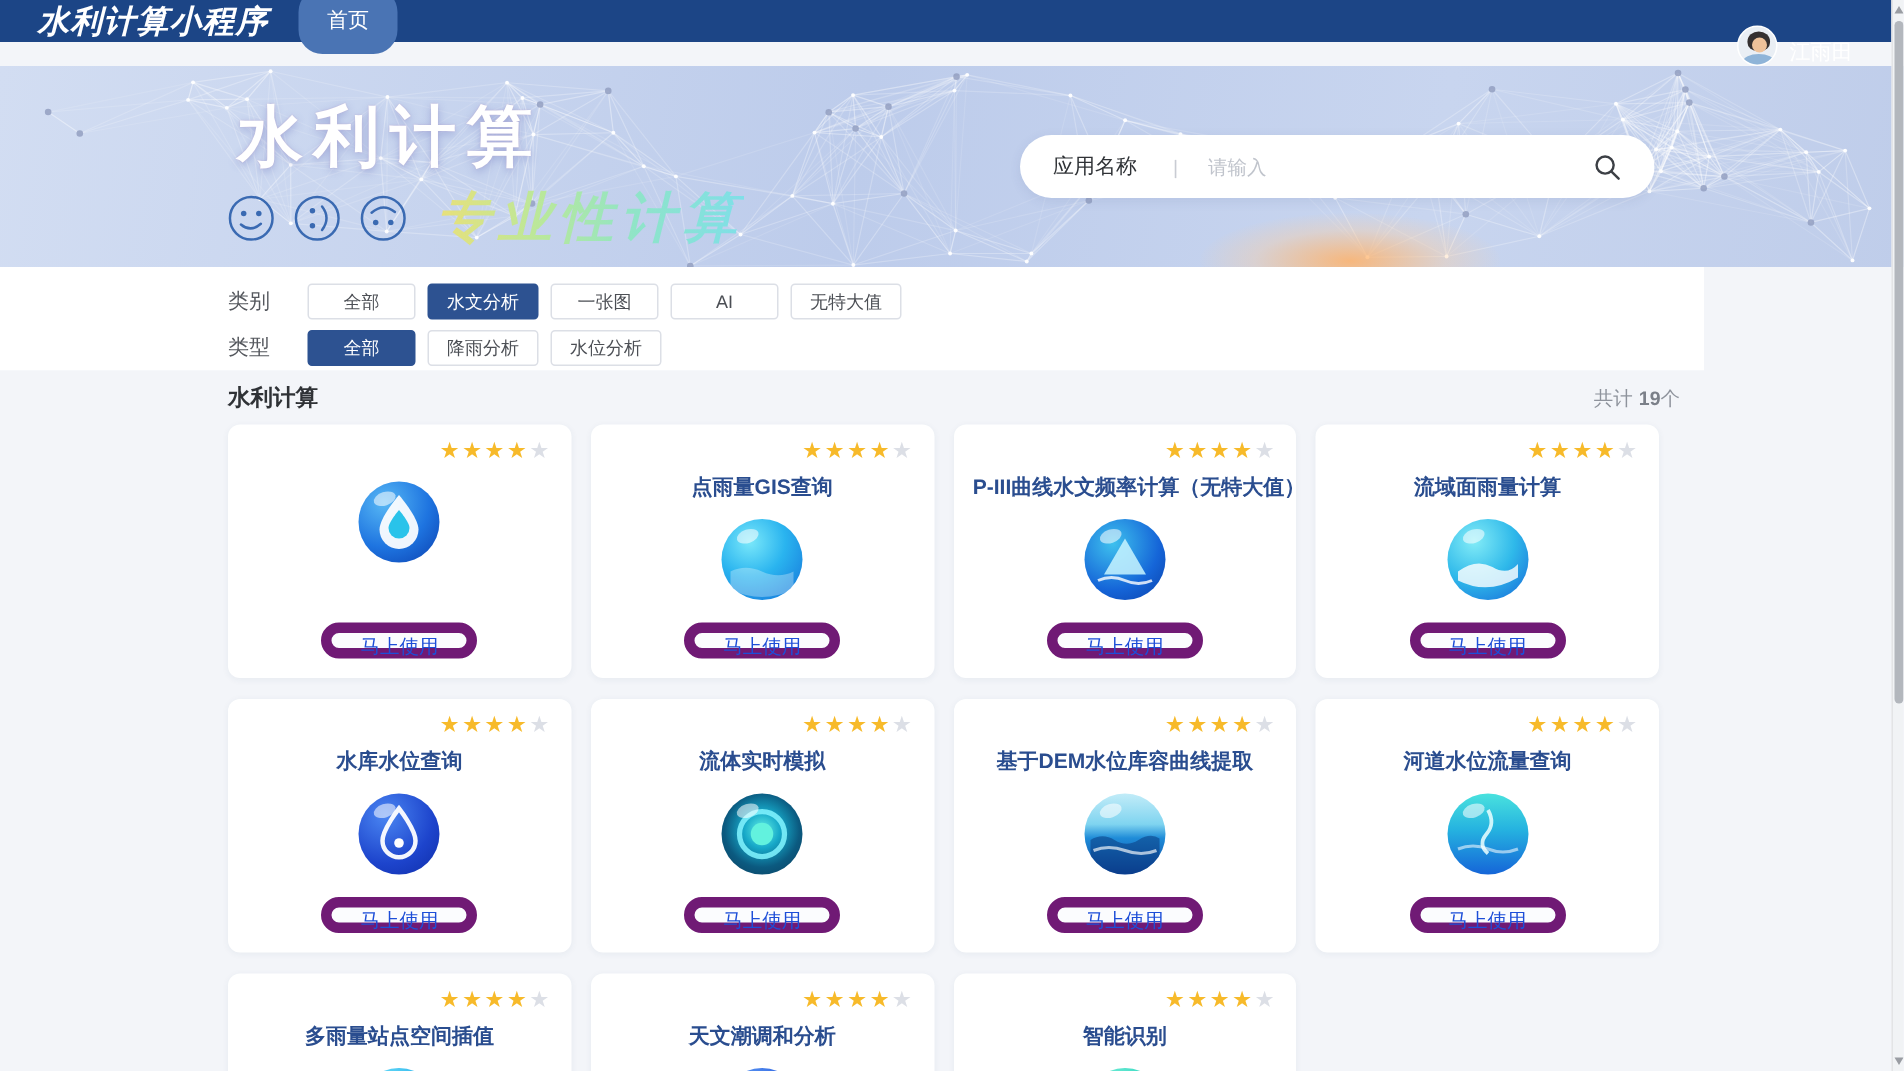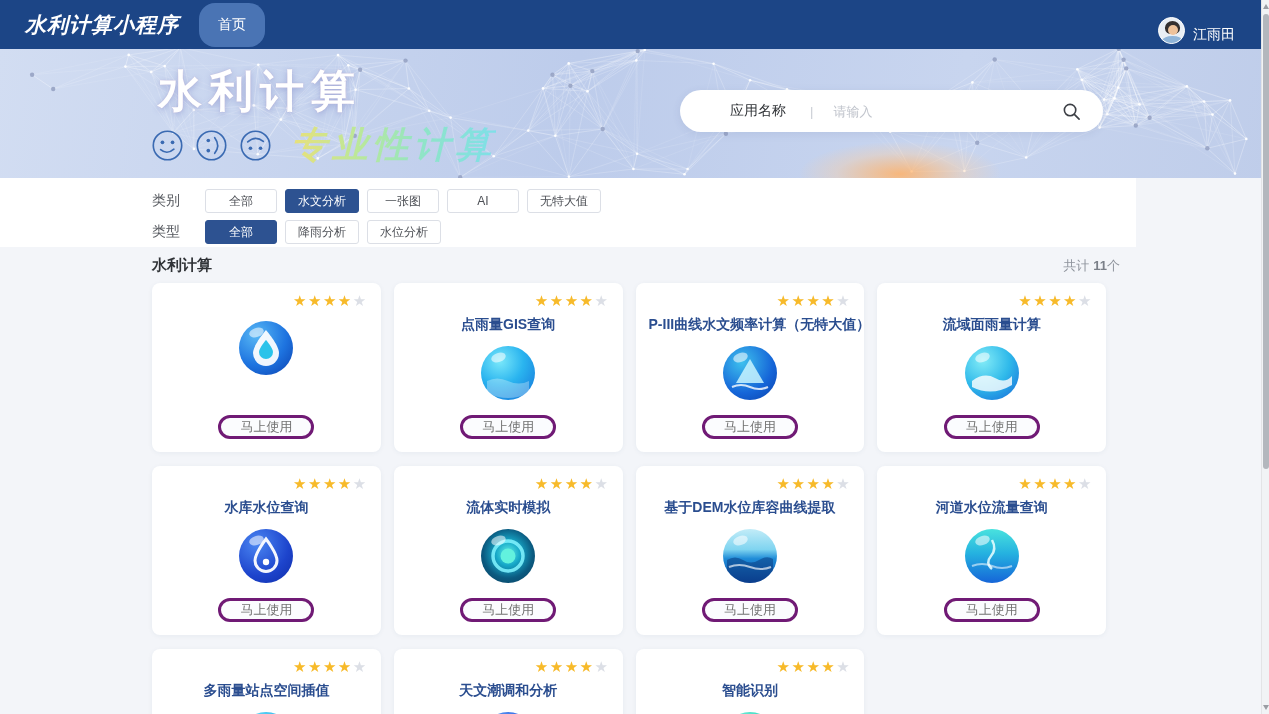--- a/index.html
+++ b/index.html
@@ -1,20 +1,20 @@
 <!DOCTYPE html>
 <html><head>
 <meta charset="utf-8">
 <style>
   * { margin:0; padding:0; box-sizing:border-box; }
   html,body { width:1269px; height:714px; overflow:hidden; }
   body { font-family:"Liberation Sans","DejaVu Sans",sans-serif; background:#f3f5f9; position:relative; }
 
   
-  .navbar { position:absolute; left:0; top:0; width:1261px; height:49px; background:#1c4586; display:flex; align-items:center; z-index:30; }
+  .navbar { position:absolute; left:0; top:0; width:1261px; height:28px; background:#1c4586; display:flex; align-items:center; z-index:30; }
   .logo { color:#fff; font-weight:900; font-style:italic; font-size:21px; letter-spacing:1px; margin-left:25px; }
   .nav-tab { margin-left:20px; height:44px; padding:0 19px; display:flex; align-items:center; color:#fff; font-size:14px; cursor:pointer; }
   .nav-tab.active { background:#4a74b4;border-radius:16px; }
   .nav-user { position:absolute; right:26px; top:0; height:44px; display:flex; align-items:flex-end; gap:8px; cursor:pointer; }
   .avatar { width:27px; height:27px; border-radius:50%; background:#e9eef4; position:relative; overflow:hidden; border:1px solid #fff; }
   .avatar .hair { position:absolute; left:6px; top:3px; width:15px; height:13px; background:#343030; border-radius:50% 50% 42% 42%; }
   .avatar .face { position:absolute; left:8.5px; top:7px; width:10px; height:10px; background:#eec29a; border-radius:50%; }
   .avatar .shirt { position:absolute; left:3px; bottom:-3px; width:21px; height:10px; background:#8fb4d8; border-radius:50% 50% 0 0; }
   .nav-user .uname { color:#fff; font-size:14px; }
 
@@ -26,21 +26,21 @@
   .hero-title { position:absolute; left:158px; top:18px; font-size:44px; font-weight:900; color:#fff; letter-spacing:7px;
                 text-shadow:0 0 1px #b9a8d0, 0 2px 6px rgba(110,120,190,.45); }
   .hero-subrow { position:absolute; left:151px; top:77px; display:flex; align-items:center; gap:11px; }
   .emoticon { width:33px; height:33px; }
   .hero-subtitle { font-size:36px; font-weight:800; letter-spacing:5px; margin-left:8px;
                    background:linear-gradient(90deg,#e9e07a 0%,#b8e89c 35%,#8fe4c8 65%,#7fdfe8 100%);
                    -webkit-background-clip:text; background-clip:text; color:transparent;
                    text-shadow:0 0 0 rgba(0,0,0,0);font-style:italic; }
   .searchbar { position:absolute; left:680px; top:46px; width:423px; height:42px; background:#fff; border-radius:21px;
                display:flex; align-items:center; padding:0 22px; box-shadow:0 2px 8px rgba(60,80,140,.10); }
-  .search-label { font-size:14px; color:#2f3236; font-weight:500; white-space:nowrap;margin-left:28px; }
+  .search-label { font-size:14px; color:#2f3236; font-weight:500; white-space:nowrap; }
   .search-sep { color:#c9ccd3; margin:0 20px 0 24px; font-size:13px; }
   .searchbar input { border:none; outline:none; flex:1; font-size:13px; color:#333; background:transparent; font-family:inherit; }
   .searchbar input::placeholder { color:#c0c4cc; }
   .search-icon { width:19px; height:19px; margin-left:10px; cursor:pointer; flex:none; }
 
   
   .filters { position:absolute; left:0; top:178px; width:1136px; height:69px; background:#fff; padding:11px 0 0 152px; }
   .filter-row { display:flex; align-items:center; height:24px; margin-bottom:7px; }
   .filter-label { width:38px; font-size:14px; color:#55585e; margin-right:15px; flex:none; }
   .filter-btn { min-width:72px; height:24px; padding:0 12px; margin-right:8px; font-size:12px; font-family:inherit;
@@ -60,21 +60,21 @@
           box-shadow:0 1px 5px rgba(40,60,100,.06); cursor:pointer; }
   .stars { text-align:right; font-size:15px; line-height:15px; letter-spacing:1.5px; height:16px; }
   .star.filled { color:#f7ba2a; }
   .star.empty  { color:#dcdfe6; }
   .card-title { margin-top:7px; text-align:center; font-size:14px; font-weight:700; color:#2a4d8f; white-space:nowrap; }
   .app-icon { width:54px; height:54px; border-radius:50%; margin:12px auto 0; position:relative; overflow:hidden; }
   .app-icon svg { position:absolute; inset:0; }
   .app-icon .hl { position:absolute; left:10px; top:7px; width:15px; height:9px; border-radius:50%;
                   background:rgba(255,255,255,.55); transform:rotate(-18deg); }
   .use-btn { position:absolute; left:50%; transform:translateX(-50%); bottom:13px; height:24px; padding:0 19px;
-             border:3px solid #701a75; border-radius:12px; background:#fbfcfe; color:#737373; font-size:13px;
+             border:7px solid #701a75; border-radius:12px; background:#fbfcfe; color:#1d4ed8; font-size:13px;
              font-family:inherit; cursor:pointer; white-space:nowrap; }
 
   
   .water-drop-icon        { background:radial-gradient(circle at 32% 26%, #57b8f5 0%, #1e74e0 55%, #0b3fae 100%); }
   .gis-globe-icon         { background:radial-gradient(circle at 35% 28%, #7ae8fa 0%, #2ab4ef 45%, #136fd8 100%); }
   .peak-icon              { background:radial-gradient(circle at 35% 30%, #3ec1ee 0%, #1565d8 60%, #0a3fa8 100%); }
   .basin-sphere-icon      { background:radial-gradient(circle at 33% 27%, #83ecf7 0%, #2fb9ea 50%, #1565d8 100%); }
   .reservoir-drop-icon    { background:radial-gradient(circle at 33% 27%, #4a86f2 0%, #1d44cc 60%, #0f2da8 100%); }
   .fluid-rings-icon       { background:radial-gradient(circle at 50% 45%, #63f0e6 0%, #16a8c8 30%, #0b5a80 62%, #0c3a58 100%); }
   .dem-ocean-icon         { background:linear-gradient(180deg, #c2ecf8 0%, #7fd4f0 38%, #1f8cd8 55%, #0d47a1 100%); }
@@ -763,21 +763,21 @@
       <button class="filter-btn selected">全部</button>
       <button class="filter-btn">降雨分析</button>
       <button class="filter-btn">水位分析</button>
     </div>
   </div>
 
 <div class="main">
   <div class="container">
     <div class="section-head">
       <span class="section-title">水利计算</span>
-      <span class="section-count"><span>共计</span><span class="num">11</span><span>个</span></span>
+      <span class="section-count"><span>共计</span><span class="num">19</span><span>个</span></span>
     </div>
     <div class="cards" id="cards">
         <div class="card">
           <div class="stars"><span class="star filled">★</span><span class="star filled">★</span><span class="star filled">★</span><span class="star filled">★</span><span class="star empty">★</span></div>
           <div class="app-icon water-drop-icon">
             <svg viewBox="0 0 54 54" width="54" height="54">
               <path d="M27 9C27 9 14 24 14 32a13 13 0 0 0 26 0C40 24 27 9 27 9Z" fill="rgba(255,255,255,.93)"></path>
               <path d="M27 19c0 0-7 8-7 12a7 7 0 0 0 14 0c0-4-7-12-7-12Z" fill="#29c3ea"></path>
             </svg>
             <div class="hl"></div>

